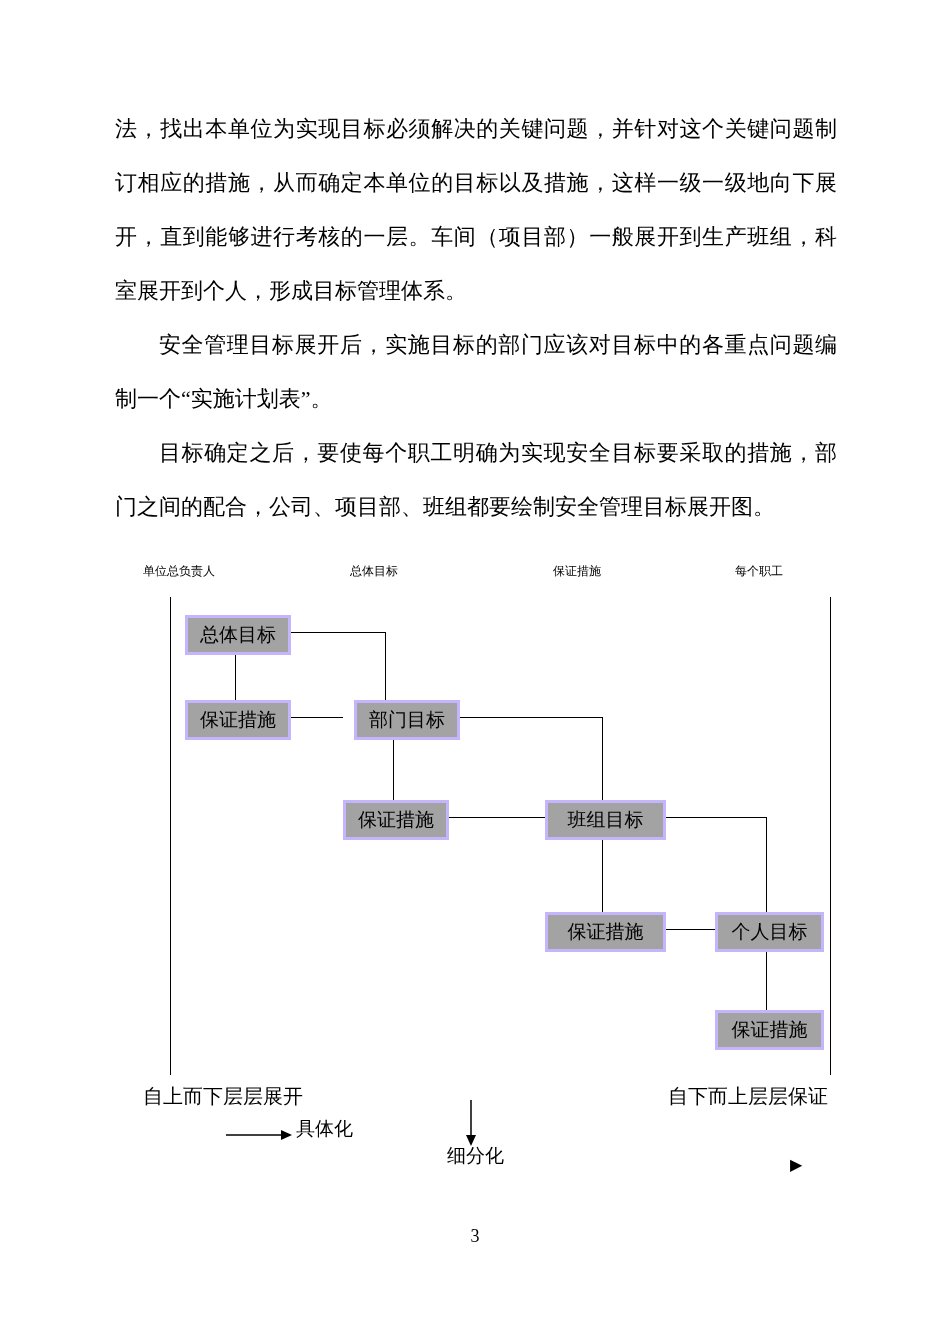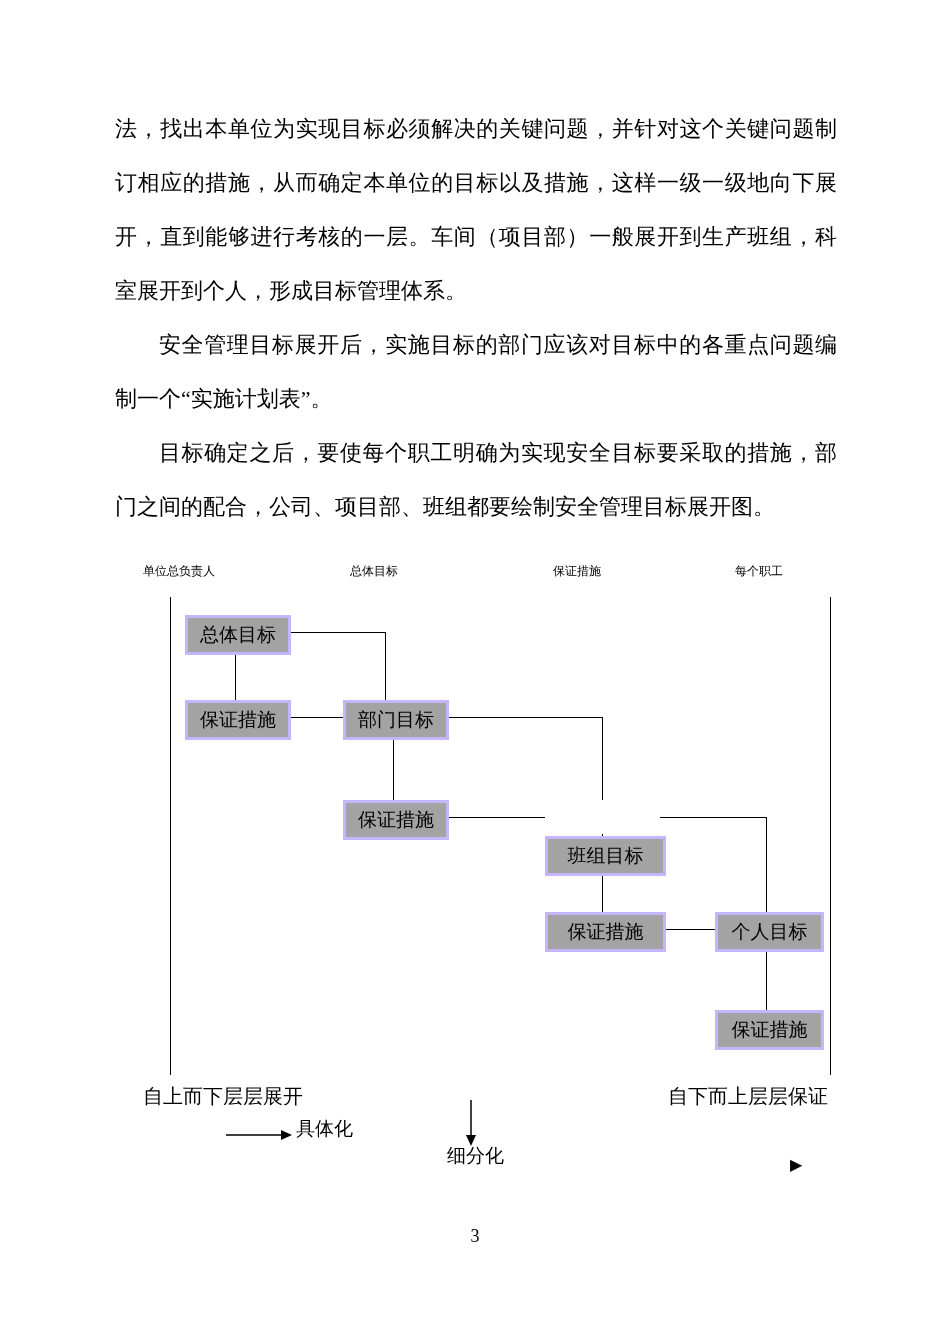--- a/index.html
+++ b/index.html
@@ -57,23 +57,23 @@
     background:#a3a3a3;
     display:flex;
     align-items:center;
     justify-content:center;
     font-size:19px;
     white-space:nowrap;
     z-index:2;
   }
   .b-overall  { left:185px; top:615px; width:100px; height:34px; }
   .b-measure1 { left:185px; top:700px; width:100px; height:34px; }
-  .b-dept     { left:343px; top:700px; width:100px; height:34px; }
+  .b-dept     { left:354px; top:700px; width:100px; height:34px; }
   .b-measure2 { left:343px; top:800px; width:100px; height:34px; }
-  .b-team     { left:545px; top:800px; width:115px; height:34px;margin-top:36px; }
+  .b-team     { left:545px; top:800px; width:115px; height:34px; }
   .b-measure3 { left:545px; top:912px; width:115px; height:34px; }
   .b-personal { left:715px; top:912px; width:103px; height:34px; }
   .b-measure4 { left:715px; top:1010px; width:103px; height:34px; }
 
   
   .hl, .vl { position:absolute; background:#000; z-index:1; }
   .hl { height:1px; }
   .vl { width:1px; }
   .l-left-bound   { left:170px; top:597px; height:478px; }
   .l-right-bound  { left:830px; top:597px; height:478px; }

